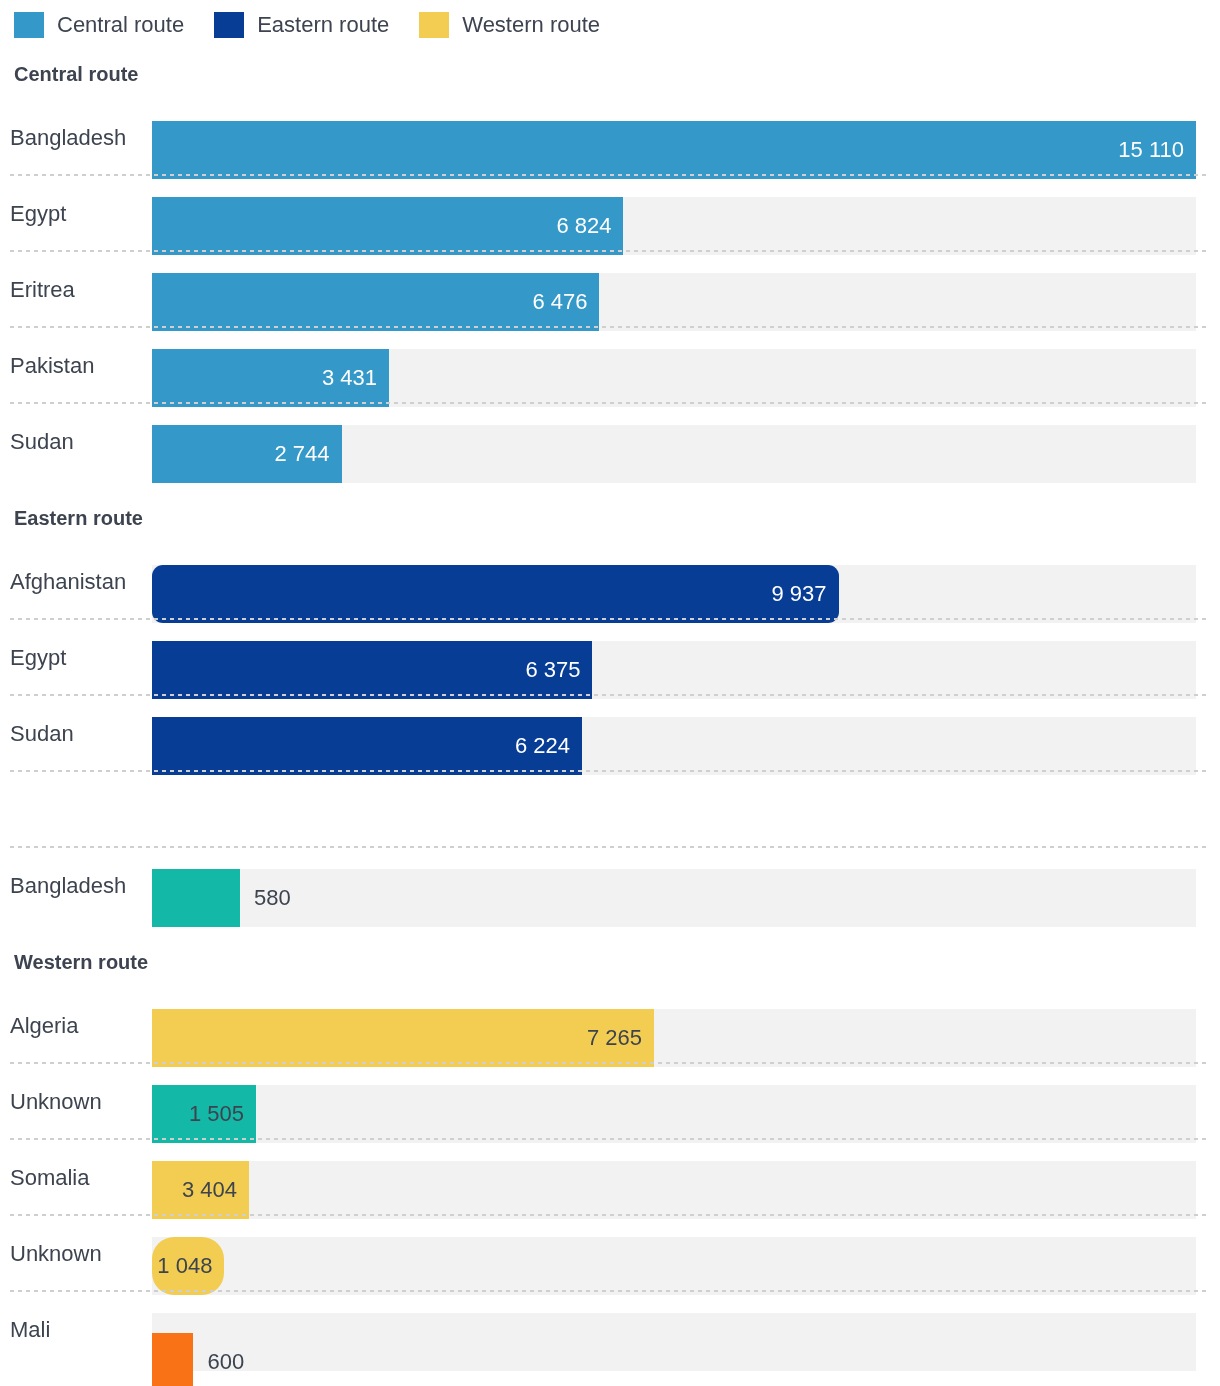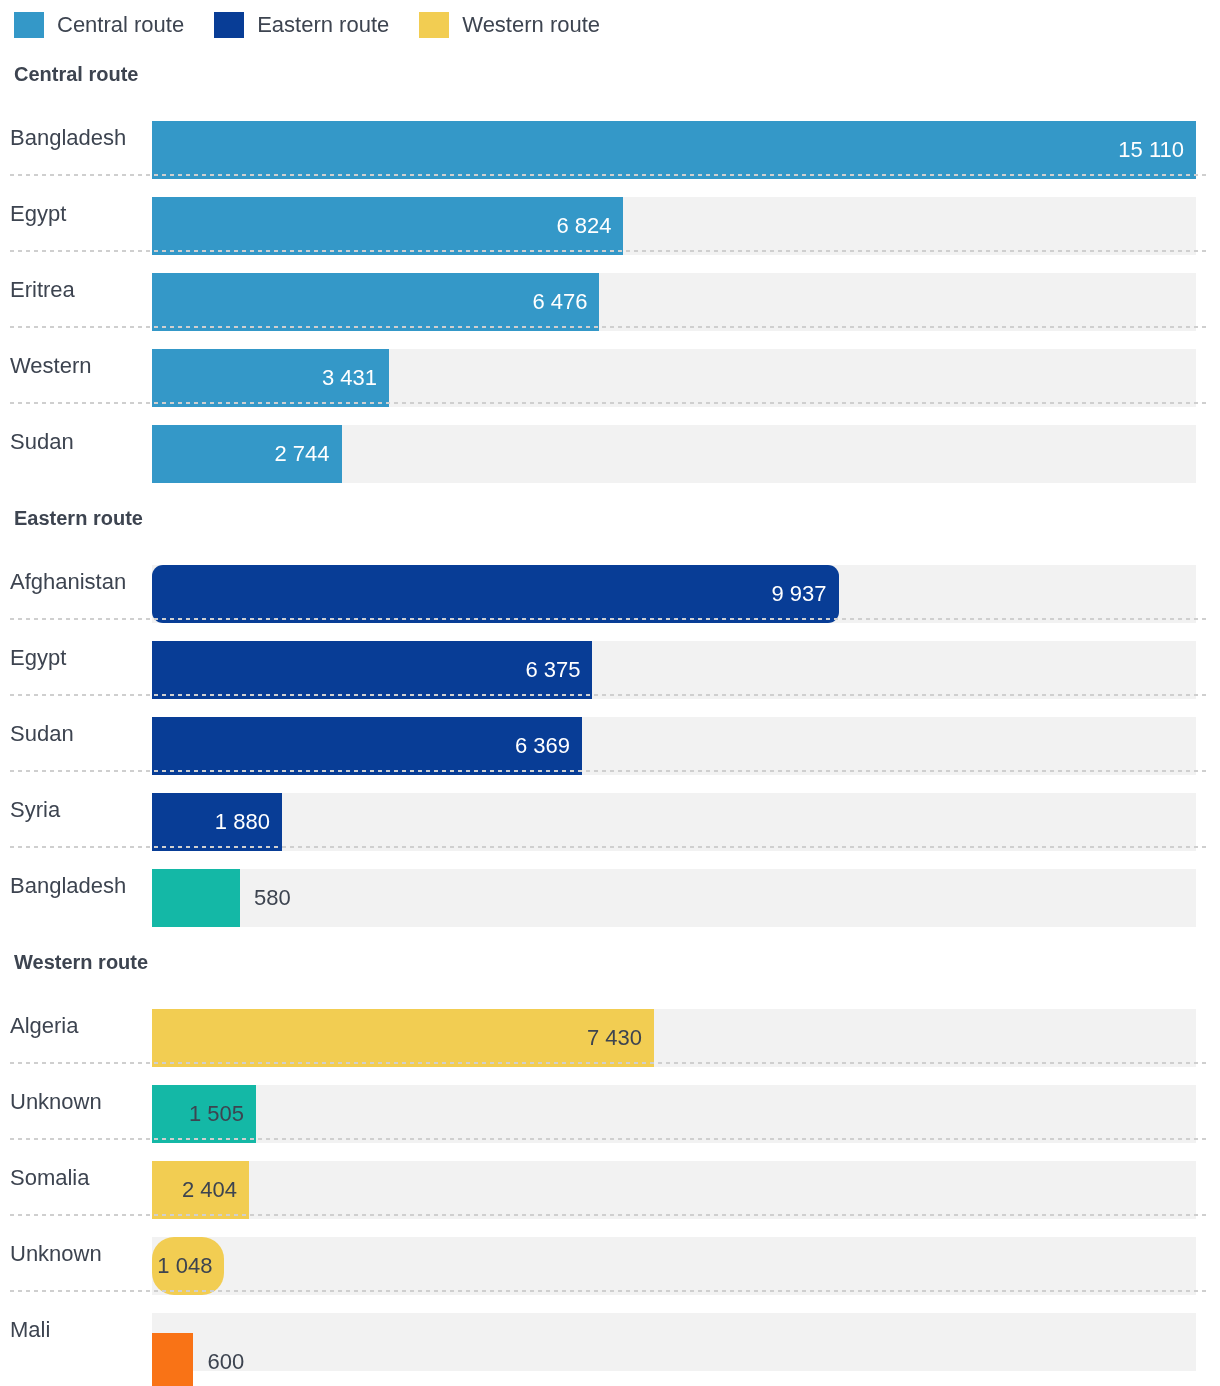--- a/index.html
+++ b/index.html
@@ -176,21 +176,21 @@
           <div class="track">
             <div class="bar" style="background: rgb(52, 152, 200); width: 42.859%;">
               <span class="bar-value inside-light">6 476</span>
             </div>
           </div>
         </div>
         <div class="rule"></div>
       </div>
       <div class="row">
         <div class="row-inner">
-          <div class="row-label">Western</div>
+          <div class="row-label">Pakistan</div>
           <div class="track">
             <div class="bar" style="background: rgb(52, 152, 200); width: 22.7068%;">
               <span class="bar-value inside-light">3 431</span>
             </div>
           </div>
         </div>
         <div class="rule"></div>
       </div>
       <div class="row last">
         <div class="row-inner">
@@ -225,56 +225,48 @@
             </div>
           </div>
         </div>
         <div class="rule"></div>
       </div>
       <div class="row">
         <div class="row-inner">
           <div class="row-label">Sudan</div>
           <div class="track">
             <div class="bar" style="background: rgb(8, 61, 150); width: 41.1913%;">
-              <span class="bar-value inside-light">6 369</span>
-            </div>
-          </div>
-        </div>
-        <div class="rule"></div>
-      </div>
-      <div class="row">
-        <div class="row-inner">
-          <div class="row-label">Syria</div>
-          <div class="track">
-            <div class="bar" style="background: rgb(8, 61, 150); width: 12.4421%;">
-              <span class="bar-value inside-light">1 880</span>
-            </div>
-          </div>
-        </div>
+              <span class="bar-value inside-light">6 224</span>
+            </div>
+          </div>
+        </div>
+        <div class="rule"></div>
+      </div>
+      <div class="row">
         <div class="rule"></div>
       </div>
       <div class="row last">
         <div class="row-inner">
           <div class="row-label">Bangladesh</div>
           <div class="track">
             <div class="bar" style="background: #14b8a6; width: 3.83852%; padding-left: 48px;">
               <span class="bar-value outside">580</span>
             </div>
           </div>
         </div>
       </div>
     </div>
     <div class="section">
       <div class="section-title">Western route</div>
       <div class="row">
         <div class="row-inner">
           <div class="row-label">Algeria</div>
           <div class="track">
             <div class="bar" style="background: rgb(242, 205, 82); width: 48.0807%;">
-              <span class="bar-value inside-dark">7 430</span>
+              <span class="bar-value inside-dark">7 265</span>
             </div>
           </div>
         </div>
         <div class="rule"></div>
       </div>
       <div class="row">
         <div class="row-inner">
           <div class="row-label">Unknown</div>
           <div class="track">
             <div class="bar" style="background: #14b8a6; width: 9.96029%; text-align: center;">
@@ -282,21 +274,21 @@
             </div>
           </div>
         </div>
         <div class="rule"></div>
       </div>
       <div class="row">
         <div class="row-inner">
           <div class="row-label">Somalia</div>
           <div class="track">
             <div class="bar" style="background: rgb(242, 205, 82); width: 9.29186%;">
-              <span class="bar-value inside-dark">2 404</span>
+              <span class="bar-value inside-dark">3 404</span>
             </div>
           </div>
         </div>
         <div class="rule"></div>
       </div>
       <div class="row">
         <div class="row-inner">
           <div class="row-label">Unknown</div>
           <div class="track">
             <div class="bar" style="background: rgb(242, 205, 82); width: 6.9358%; border-radius: 22px;">

